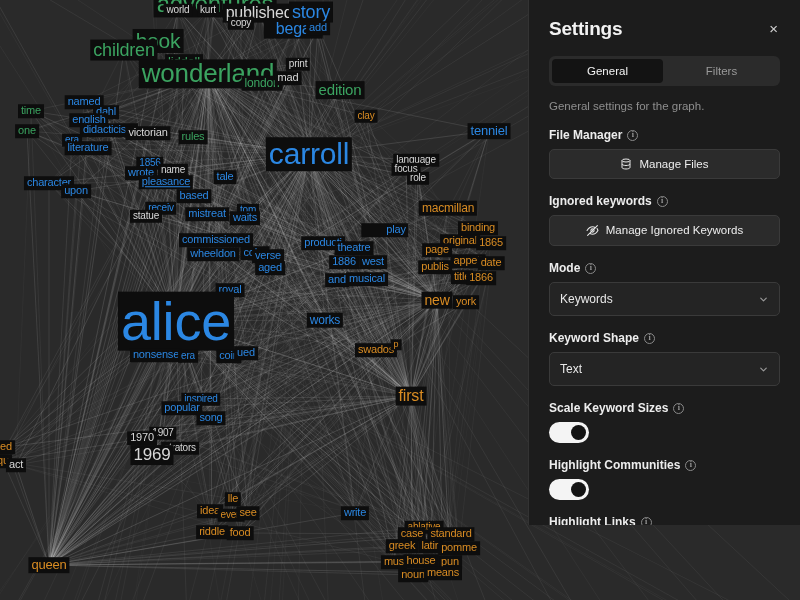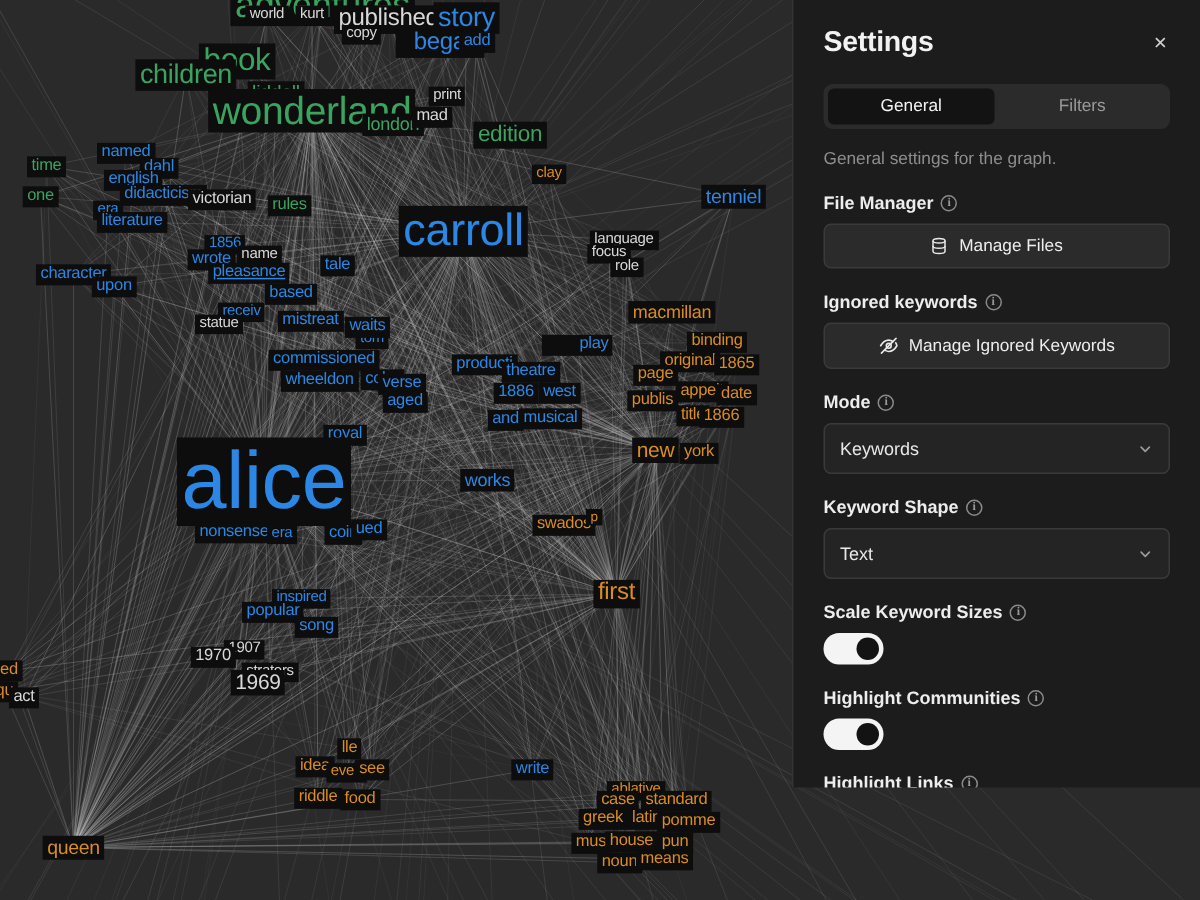--- a/index.html
+++ b/index.html
@@ -86,21 +86,21 @@
     display: inline-flex; align-items: center; justify-content: center;
     width: 11px; height: 11px; border: 1px solid #8a8a8a;
     border-radius: 50%; color: #9a9a9a; font-size: 8px;
     font-family: "Liberation Serif", serif; line-height: 1;
   }
 
   .btn-wide {
     width: 100%; background: #2b2b2b; border: 1px solid #3a3a3a;
     border-radius: 5px; color: #ededed; font-size: 11.5px;
     padding: 8px 6px; cursor: pointer;
-    display: flex; align-items: flex-end; justify-content: center; gap: 7px;
+    display: flex; align-items: flex-start; justify-content: center; gap: 7px;
     font-family: "Liberation Sans", sans-serif;
   }
 
   .select {
     width: 100%; background: #242424; border: 1px solid #3a3a3a;
     border-radius: 5px; color: #e8e8e8; font-size: 12px;
     padding: 9px 10px; cursor: pointer;
     display: flex; align-items: center; justify-content: space-between;
     font-family: "Liberation Sans", sans-serif;
   }
@@ -1247,21 +1247,21 @@
         <div class="node blue" style="left: 150px; top: 163px; font-size: 10px;">1856</div>
         <div class="node white" style="left: 173px; top: 170px; font-size: 10px;">name</div>
         <div class="node blue" style="left: 141px; top: 173px; font-size: 11px;">wrote</div>
         <div class="node blue" style="left: 166px; top: 182px; font-size: 11px; text-decoration: underline;">pleasance</div>
         <div class="node blue" style="left: 225px; top: 177px; font-size: 11px;">tale</div>
         <div class="node blue" style="left: 49px; top: 183px; font-size: 11px;">character</div>
         <div class="node blue" style="left: 76px; top: 191px; font-size: 11px;">upon</div>
         <div class="node blue" style="left: 194px; top: 196px; font-size: 11px;">based</div>
         <div class="node blue" style="left: 161px; top: 208px; font-size: 10px;">receiv</div>
         <div class="node blue" style="left: 207px; top: 214px; font-size: 11px;">mistreat</div>
-        <div class="node blue" style="left: 248px; top: 210px; font-size: 10px; margin-top: 16px;">tom</div>
+        <div class="node blue" style="left: 248px; top: 210px; font-size: 10px;">tom</div>
         <div class="node blue" style="left: 245px; top: 218px; font-size: 11px;">waits</div>
         <div class="node white" style="left: 146px; top: 216px; font-size: 10px;">statue</div>
         <div class="node white" style="left: 416px; top: 160px; font-size: 10px;">language</div>
         <div class="node white" style="left: 406px; top: 169px; font-size: 10px;">focus</div>
         <div class="node white" style="left: 418px; top: 178px; font-size: 10px;">role</div>
         <div class="node orange" style="left: 448px; top: 208px; font-size: 12px;">macmillan</div>
         <div class="node orange" style="left: 478px; top: 228px; font-size: 11px;">binding</div>
         <div class="node orange" style="left: 460px; top: 241px; font-size: 11px;">original</div>
         <div class="node orange" style="left: 491px; top: 243px; font-size: 11px;">1865</div>
         <div class="node orange" style="left: 437px; top: 250px; font-size: 11px;">page</div>
@@ -1293,21 +1293,21 @@
         <div class="node blue" style="left: 325px; top: 320px; font-size: 12px;">works</div>
         <div class="node orange" style="left: 376px; top: 350px; font-size: 11px;">swados</div>
         <div class="node orange" style="left: 396px; top: 345px; font-size: 9px;">p</div>
         <div class="node orange" style="left: 411px; top: 396px; font-size: 16px;">first</div>
         <div class="node blue" style="left: 201px; top: 399px; font-size: 10px;">inspired</div>
         <div class="node blue" style="left: 182px; top: 408px; font-size: 11px;">popular</div>
         <div class="node blue" style="left: 211px; top: 418px; font-size: 11px;">song</div>
         <div class="node white" style="left: 163px; top: 433px; font-size: 10px;">1907</div>
         <div class="node white" style="left: 142px; top: 438px; font-size: 11px;">1970</div>
         <div class="node white" style="left: 180px; top: 448px; font-size: 10px;">strators</div>
-        <div class="node white" style="left: 172px; top: 455px; font-size: 14px;">1969</div>
+        <div class="node white" style="left: 152px; top: 455px; font-size: 17px;">1969</div>
         <div class="node orange" style="left: 6px; top: 447px; font-size: 11px;">ed</div>
         <div class="node orange" style="left: 3px; top: 461px; font-size: 11px;">qu</div>
         <div class="node white" style="left: 16px; top: 465px; font-size: 11px;">act</div>
         <div class="node orange" style="left: 233px; top: 499px; font-size: 11px;">lle</div>
         <div class="node orange" style="left: 210px; top: 511px; font-size: 11px;">idea</div>
         <div class="node orange" style="left: 231px; top: 515px; font-size: 10px;">even</div>
         <div class="node orange" style="left: 248px; top: 513px; font-size: 11px;">see</div>
         <div class="node orange" style="left: 212px; top: 532px; font-size: 11px;">riddle</div>
         <div class="node orange" style="left: 240px; top: 533px; font-size: 11px;">food</div>
         <div class="node blue" style="left: 355px; top: 513px; font-size: 11px;">write</div>

